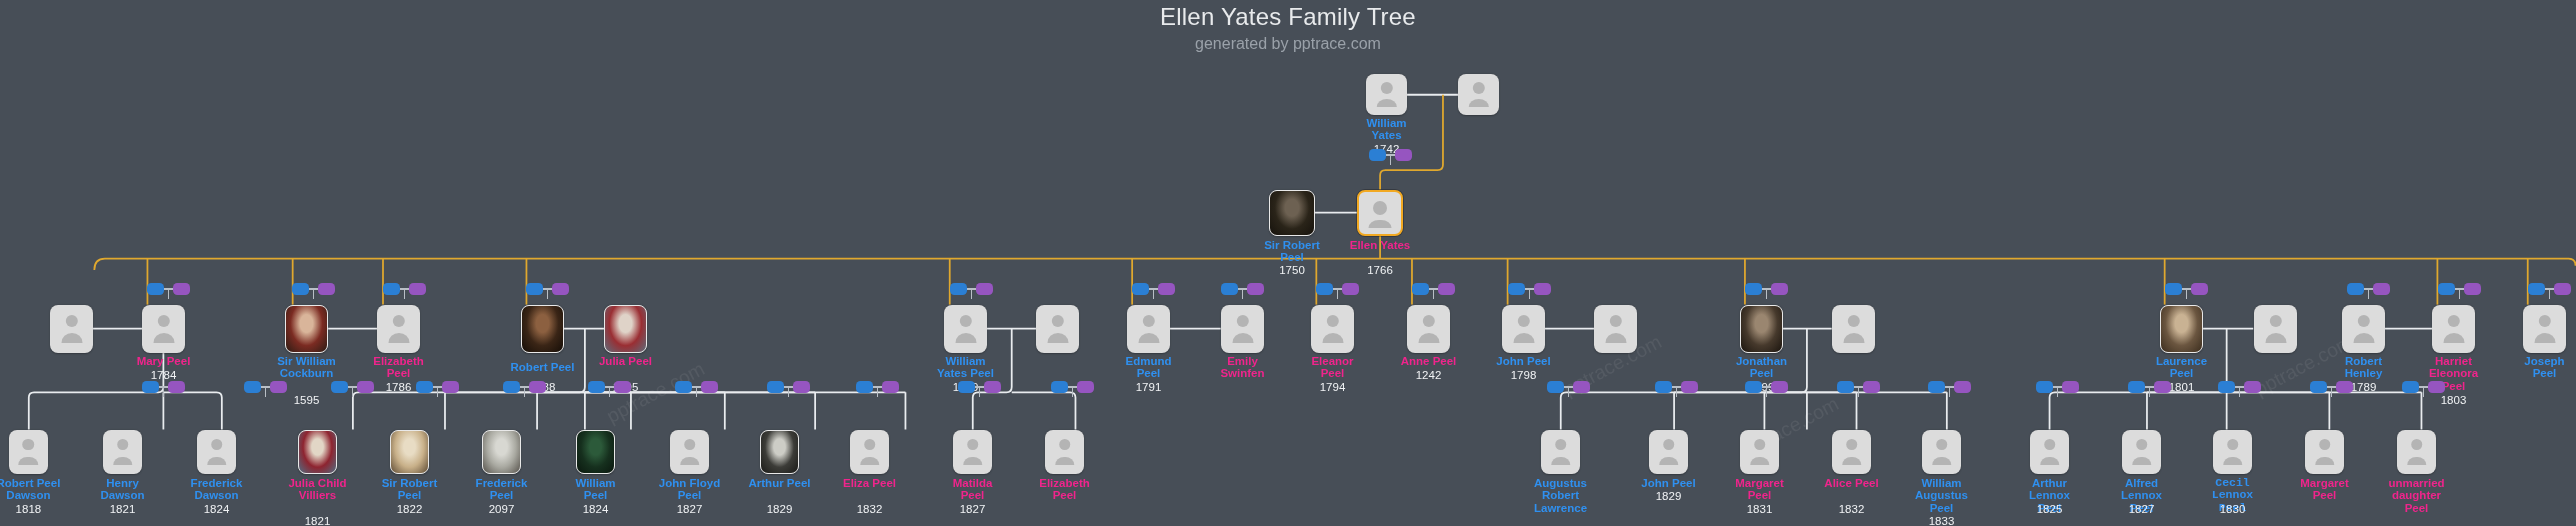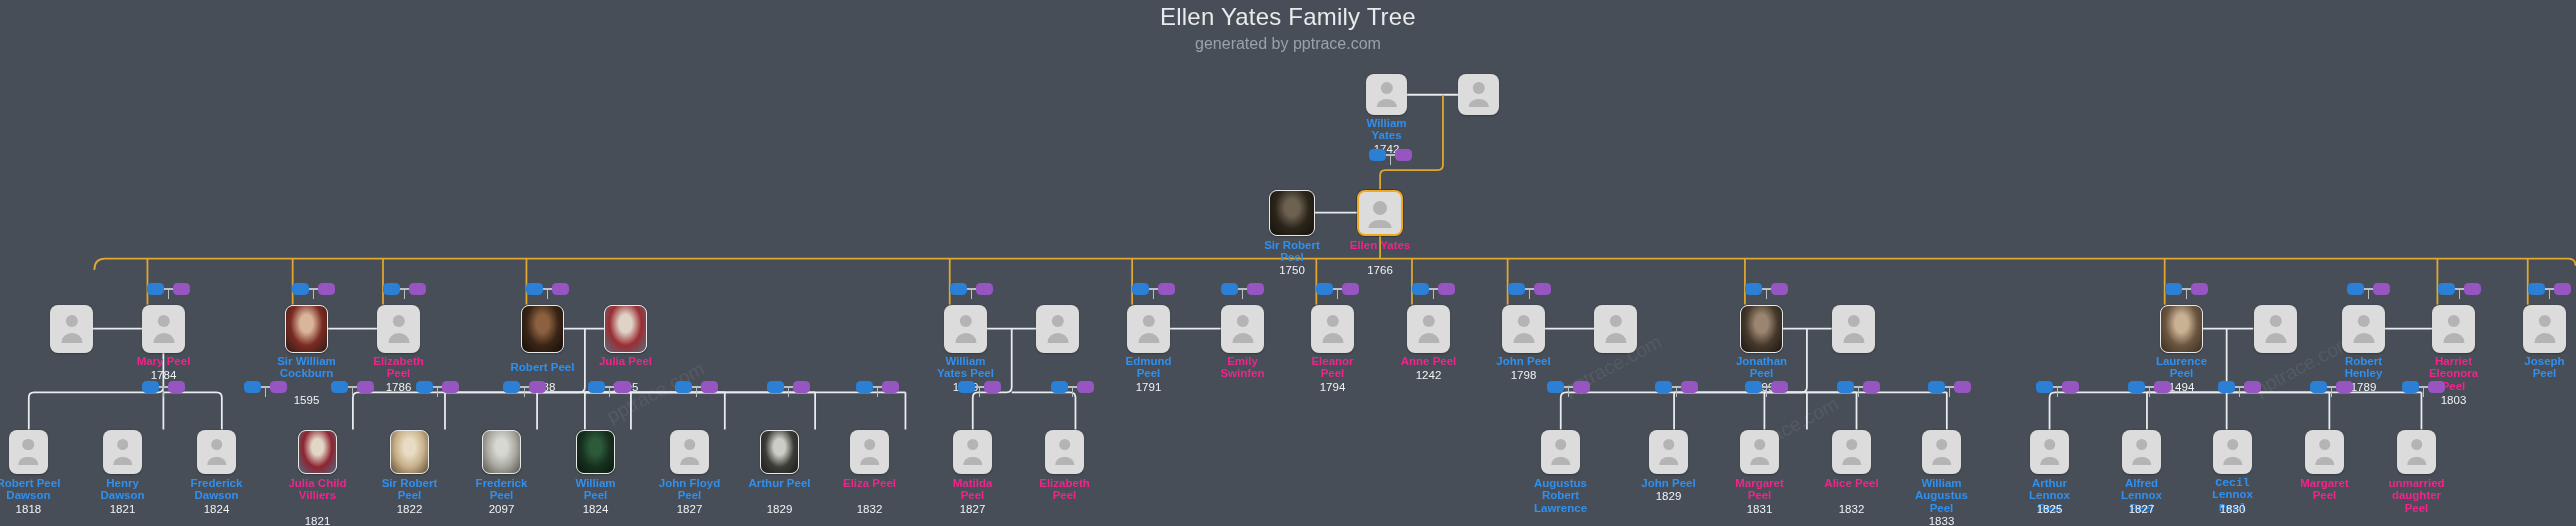--- a/index.html
+++ b/index.html
@@ -310,21 +310,21 @@
         <div class="card" style="width: 43px; height: 48px;">
           <div class="av-head" style="width: 12.4px; height: 12.4px; top: 9.7px;"></div>
           <div class="av-body" style="width: 21px; height: 9.7px; top: 28px;"></div>
         </div>
       </div>
       <div class="person" style="left: 2160px; top: 305px; width: 43px;">
         <div class="card photo" style="width: 43px; height: 48px;">
           <div class="pt" style="background: radial-gradient(at 50% 38%, rgb(201, 178, 147) 0%, rgb(201, 178, 147) 22%, rgb(107, 86, 64) 55%, rgb(58, 44, 29) 100%);"></div>
         </div>
         <div class="pname m" style="top: 50px; width: 67px;">Laurence Peel</div>
-        <div class="pyear" style="top: 76px; width: 67px;">1494</div>
+        <div class="pyear" style="top: 76px; width: 67px;">1801</div>
       </div>
       <div class="person" style="left: 2254px; top: 305px; width: 43px;">
         <div class="card" style="width: 43px; height: 48px;">
           <div class="av-head" style="width: 12.4px; height: 12.4px; top: 9.7px;"></div>
           <div class="av-body" style="width: 21px; height: 9.7px; top: 28px;"></div>
         </div>
       </div>
       <div class="person" style="left: 2342px; top: 305px; width: 43px;">
         <div class="card" style="width: 43px; height: 48px;">
           <div class="av-head" style="width: 12.4px; height: 12.4px; top: 9.7px;"></div>

